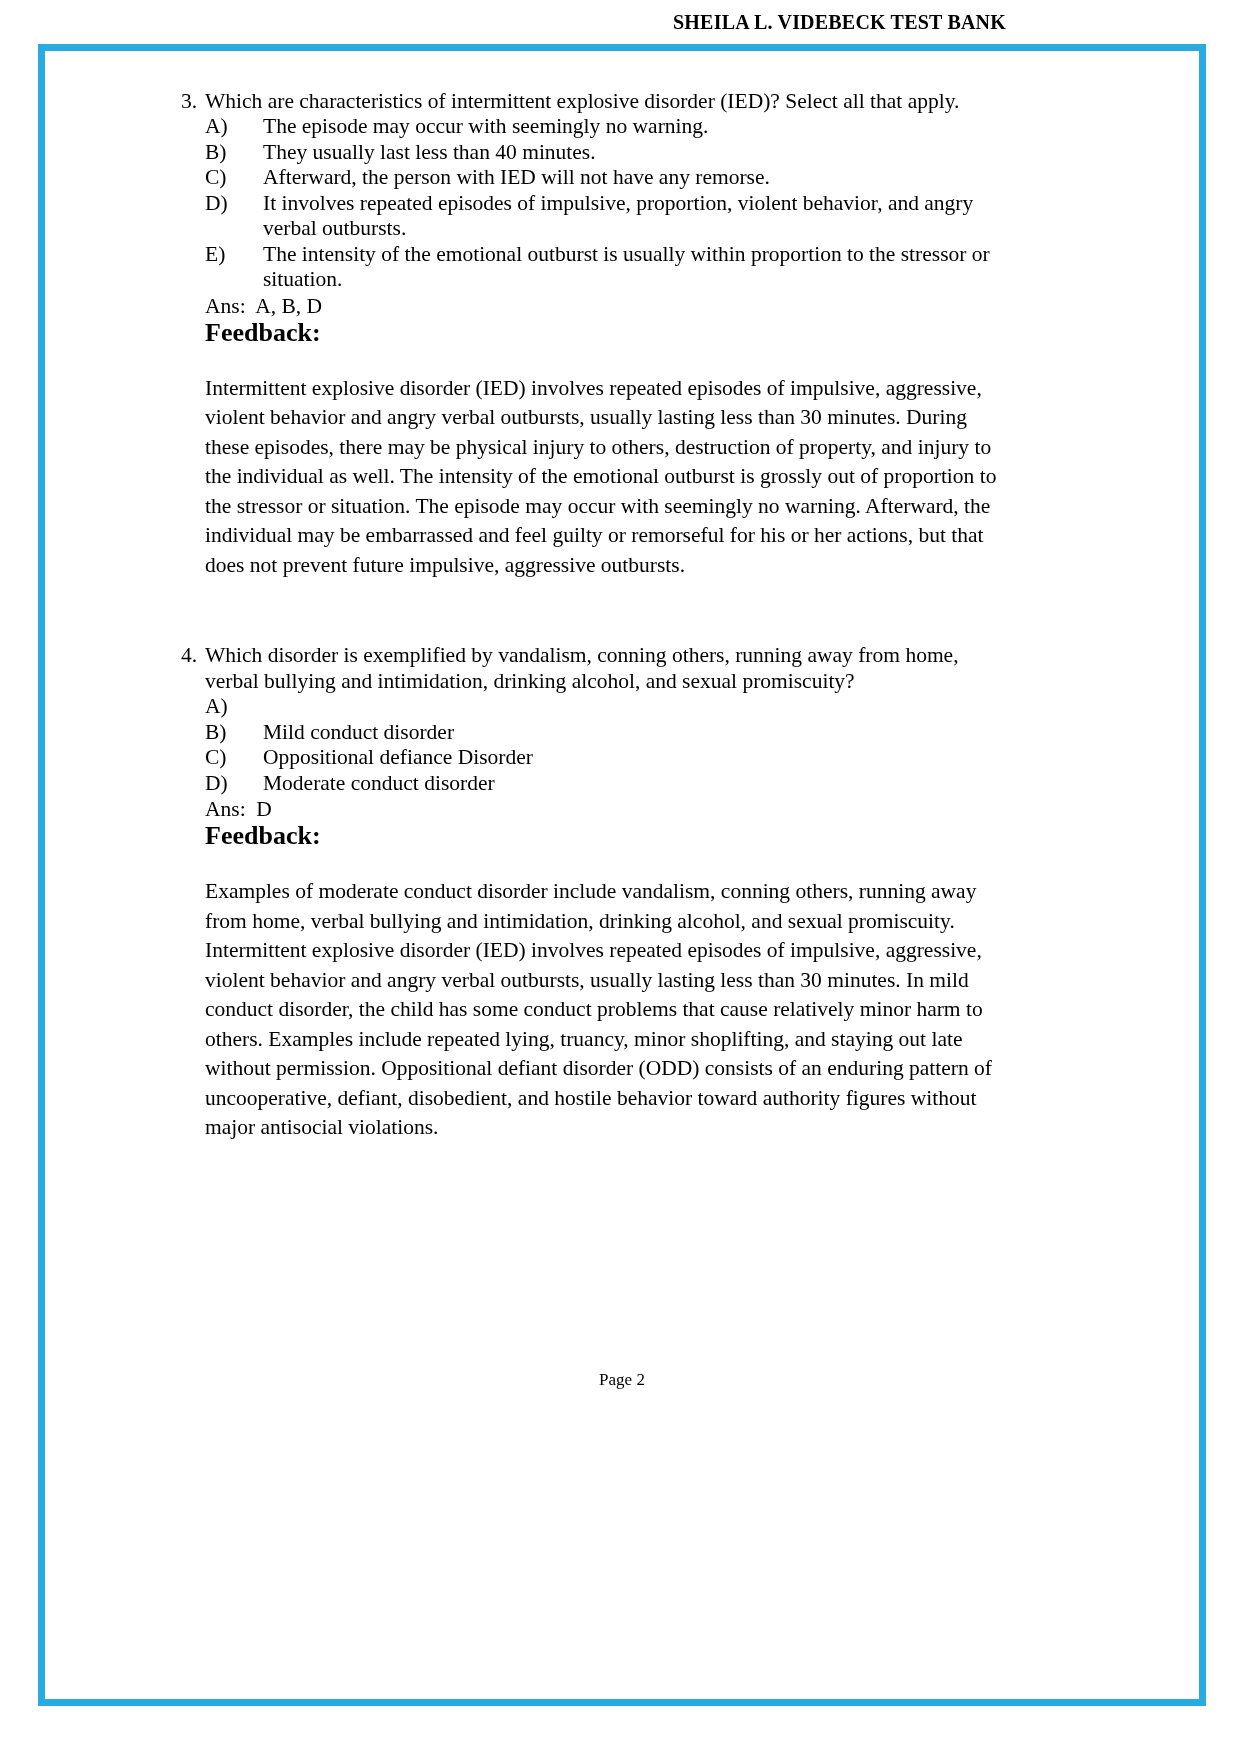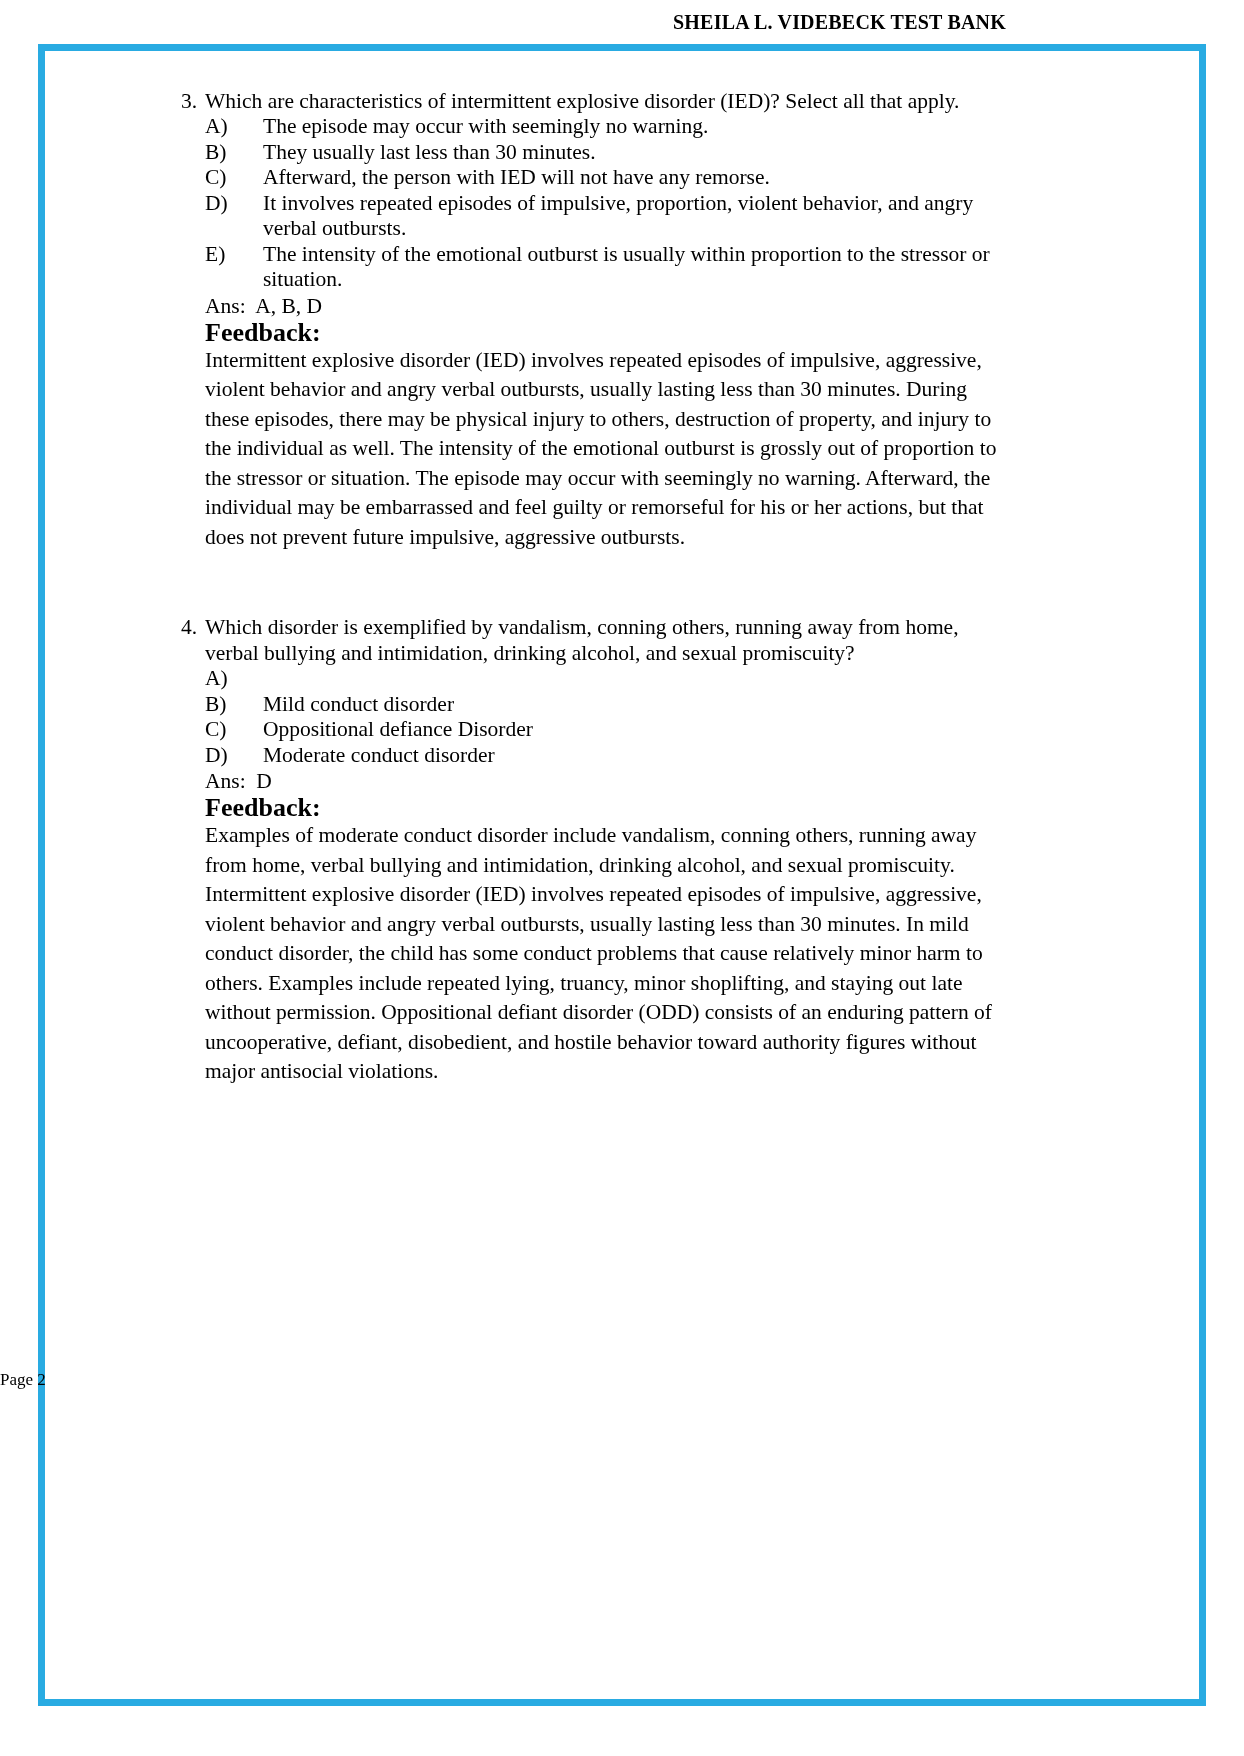--- a/index.html
+++ b/index.html
@@ -115,29 +115,30 @@
     line-height: 27px;
     font-weight: bold;
     padding-left: 30px;
   }
 
   .feedback-body {
     font-size: 21.5px;
     line-height: 29.5px;
     padding-left: 30px;
     text-align: left;
+    margin-top: 28px;
   }
 
   
   .page-footer {
     position: absolute;
     top: 1370px;
     left: 0;
     width: 1244px;
-    text-align: left;
+    text-align: center;
   }
   .footer-text {
     font-size: 17px;
     font-family: "Liberation Serif", "DejaVu Serif", serif;
   }
 </style>
 </head>
 <body>
 
 <div class="page-header">
@@ -153,21 +154,21 @@
       <div class="q-number">3.</div>
       <div class="q-text">Which are characteristics of intermittent explosive disorder (IED)? Select all that apply.</div>
     </div>
     <ul class="options">
       <li class="option">
         <span class="opt-letter">A)</span>
         <span class="opt-text">The episode may occur with seemingly no warning.</span>
       </li>
       <li class="option">
         <span class="opt-letter">B)</span>
-        <span class="opt-text">They usually last less than 30 minutes.</span>
+        <span class="opt-text">They usually last less than 40 minutes.</span>
       </li>
       <li class="option">
         <span class="opt-letter">C)</span>
         <span class="opt-text">Afterward, the person with IED will not have any remorse.</span>
       </li>
       <li class="option">
         <span class="opt-letter">D)</span>
         <span class="opt-text">It involves repeated episodes of impulsive, proportion, violent behavior, and angry verbal outbursts.</span>
       </li>
       <li class="option">

